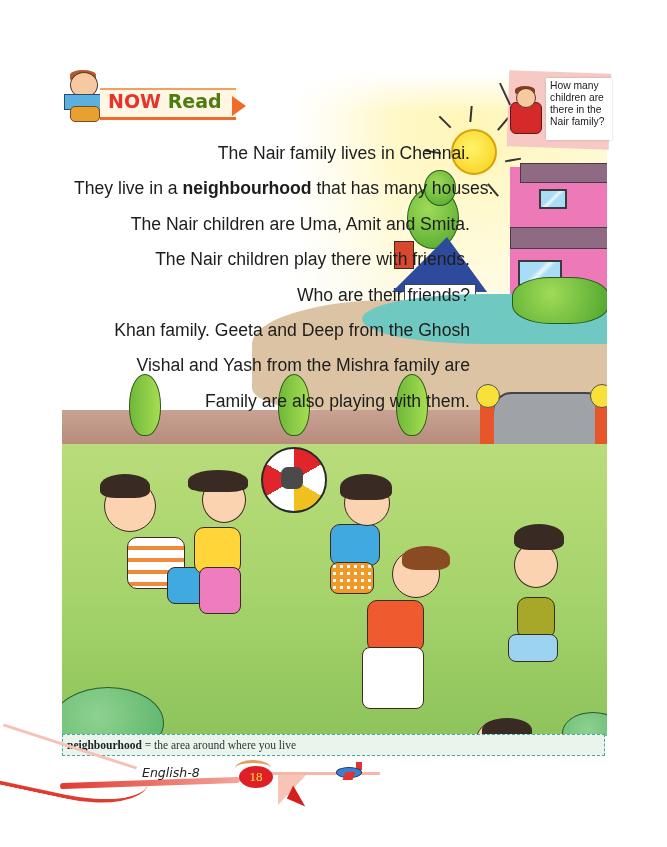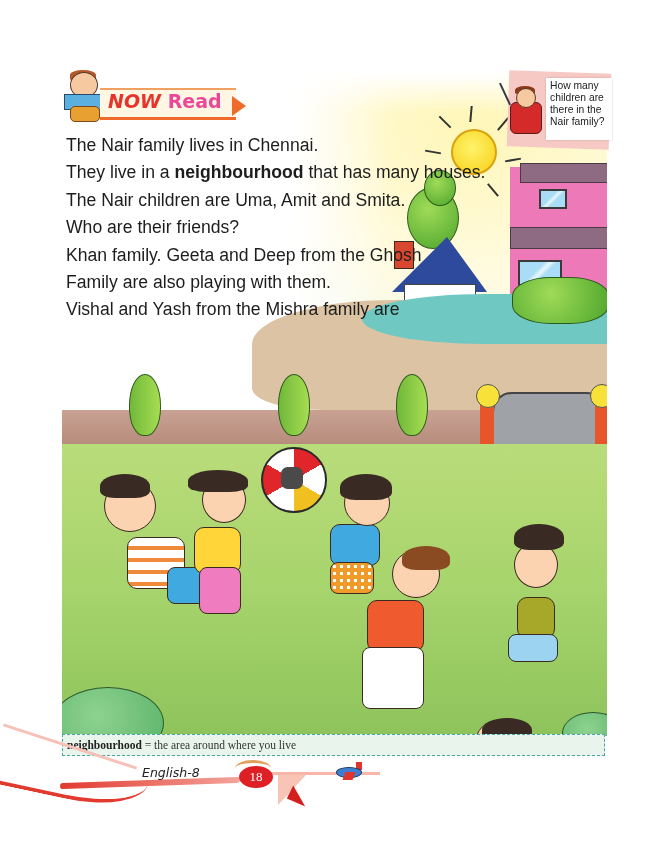--- a/index.html
+++ b/index.html
@@ -46,55 +46,55 @@
     background: conic-gradient(#e0262a 0 60deg,#ffffff 60deg 120deg,#f0c020 120deg 180deg,#ffffff 180deg 240deg,#e0262a 240deg 300deg,#ffffff 300deg 360deg);
     border:2px solid #2a2a2a; }
   .ball-core { position:absolute; left:219px; top:395px; width:22px; height:22px; background:#4a4a4a; border-radius:30%; }
 
   
   .now-read { left:62px; top:72px; width:182px; height:50px; }
   .banner { position:absolute; left:38px; top:16px; width:136px; height:27px; background:#fff6e3;
     border-bottom:3px solid #f06a2a; border-top:2px solid #f0a060; }
   .banner-tail { position:absolute; left:170px; top:24px; width:0; height:0; border-left:14px solid #f06a2a; border-top:10px solid transparent; border-bottom:10px solid transparent; }
   .now-text { position:absolute; left:46px; top:18px; font-family:"DejaVu Sans", sans-serif; font-weight:bold; font-size:19px; }
-  .now-text .now { color:#e8332b;font-style:italic; }
-  .now-text .read { color:#ec4899; }
+  .now-text .now { color:#e8332b; }
+  .now-text .read { color:#4d7c0f; }
   .reader { position:absolute; left:2px; top:0; width:40px; height:48px; }
   .reader .rhead { position:absolute; left:6px; top:0; width:26px; height:24px; border-radius:50%; background:#f7c9a0; border:1.5px solid #5a3a2a; }
   .reader .rhair { position:absolute; left:6px; top:-2px; width:26px; height:10px; border-radius:50% 50% 10% 10%; background:#b35a2a; }
   .reader .rbook { position:absolute; left:0; top:22px; width:38px; height:14px; background:#5bb0e0; border:1.5px solid #2a4a6a; }
   .reader .rlegs { position:absolute; left:6px; top:34px; width:28px; height:14px; background:#e8a030; border-radius:5px; border:1px solid #7a4a1a; }
 
   
   .callout { left:494px; top:70px; width:122px; height:78px; }
   .callout-bg { position:absolute; left:14px; top:2px; width:102px; height:76px; background:#f7c9c4; transform:rotate(2deg); }
   .callout-card { position:absolute; left:52px; top:8px; width:66px; height:62px; background:#ffffff; box-shadow:0 0 2px rgba(0,0,0,0.2); }
   .callout-text { position:absolute; left:56px; top:10px; width:64px; font-family:"Liberation Sans", sans-serif; font-size:10.3px; line-height:12px; color:#222; }
   .callout-kid { position:absolute; left:16px; top:14px; width:32px; height:48px; }
   .callout-kid .chair { position:absolute; left:0; top:18px; width:30px; height:30px; background:#d52a2a; border-radius:6px; border:1px solid #5a1a1a; }
   .callout-kid .khead { position:absolute; left:6px; top:4px; width:18px; height:18px; border-radius:50%; background:#f7c9a0; border:1px solid #5a3a2a; }
   .callout-kid .khair { position:absolute; left:5px; top:2px; width:20px; height:8px; border-radius:50% 50% 20% 20%; background:#8a3a1a; }
   .callout-kid .stick { position:absolute; left:-6px; top:-2px; width:2px; height:24px; background:#3a3a4a; transform:rotate(-25deg); }
 
   
   .body-text { left:62px; top:130px; width:420px; font-family:"Liberation Sans", sans-serif; font-size:17.6px; line-height:23.4px; color:#1d1d1d; }
-  .body-text p { margin:4px; white-space:nowrap; }
+  .body-text p { margin:12px; white-space:nowrap;text-align:right; }
   .body-text b { font-weight:bold; }
 
   
   .glossary { left:62px; top:734px; width:543px; height:22px; background:#e8f4ec; border:1px dashed #4aa6a3; box-sizing:border-box;
     font-family:"Liberation Serif", serif; font-size:11.5px; line-height:20px; color:#333; padding-left:4px; }
   .glossary b { color:#222; }
 
   
   .footer-line1 { left:-10px; top:735px; width:160px; height:60px; border-bottom:4px solid #e23a2e; border-radius:0 0 50% 0; transform:rotate(12deg); }
   .footer-line2 { left:60px; top:780px; width:180px; height:6px; background:linear-gradient(90deg,#e23a2e,#f3a49c); border-radius:4px; transform:rotate(-2deg); }
   .footer-line3 { left:0px; top:745px; width:140px; height:3px; background:#f7c1b8; transform:rotate(18deg); }
   .subject { left:142px; top:765px; font-family:"DejaVu Sans", sans-serif; font-style:italic; font-size:12.5px; color:#222; }
-  .page-badge { left:239px; top:766px; width:34px; height:22px; border-radius:50%; background:#de1f26; color:#ffffff; font-family:"Liberation Serif", serif; font-size:13px; text-align:center; line-height:22px; }
+  .page-badge { left:239px; top:766px; width:34px; height:22px; border-radius:50%; background:#de1f26; color:#fde047; font-family:"Liberation Serif", serif; font-size:13px; text-align:center; line-height:22px; }
   .page-arc { left:235px; top:760px; width:36px; height:14px; border-top:3px solid #e0a060; border-radius:50% 50% 0 0; }
   .ribbon { left:270px; top:772px; width:110px; height:3px; background:#f6b7a8; }
   .tri1 { left:278px; top:775px; width:0; height:0; border-left:28px solid #f7c4b6; border-right:40px solid transparent; border-bottom:30px solid transparent; }
   .tri2 { left:288px; top:787px; width:0; height:0; border-right:12px solid #d41f1f; border-top:8px solid transparent; border-bottom:16px solid transparent; transform:rotate(-30deg); }
   .plane { left:334px; top:762px; width:28px; height:18px; }
   .plane .fuse { position:absolute; left:2px; top:5px; width:24px; height:9px; border-radius:50%; background:#3d7fd1; border:1px solid #1a3a6a; }
   .plane .wing { position:absolute; left:10px; top:10px; width:10px; height:8px; background:#e0352e; transform:skewX(-20deg); }
   .plane .tail { position:absolute; left:22px; top:0; width:6px; height:8px; background:#e0352e; }
 </style>
 </head>
@@ -203,24 +203,25 @@
     <div class="khead"></div>
   </div>
   <div class="callout-card"></div>
   <div class="callout-text">How many children are there in the Nair family?</div>
 </div>
 
 <div class="abs body-text">
   <p>The Nair family lives in Chennai.</p>
   <p><span>They live in a </span><b>neighbourhood</b><span> that has many houses.</span></p>
   <p>The Nair children are Uma, Amit and Smita.</p>
+  <p>The Nair children play there with friends.</p>
   <p>Who are their friends?</p>
   <p>Khan family. Geeta and Deep from the Ghosh</p>
+  <p>Vishal and Yash from the Mishra family are</p>
   <p>Family are also playing with them.</p>
-  <p>Vishal and Yash from the Mishra family are</p>
 </div>
 
 <div class="abs glossary">
   <b>neighbourhood</b><span> = </span><span>the area around where you live</span>
 </div>
 
 <div class="abs footer-line3"></div>
 <div class="abs footer-line1"></div>
 <div class="abs footer-line2"></div>
 <div class="abs subject">English-8</div>

